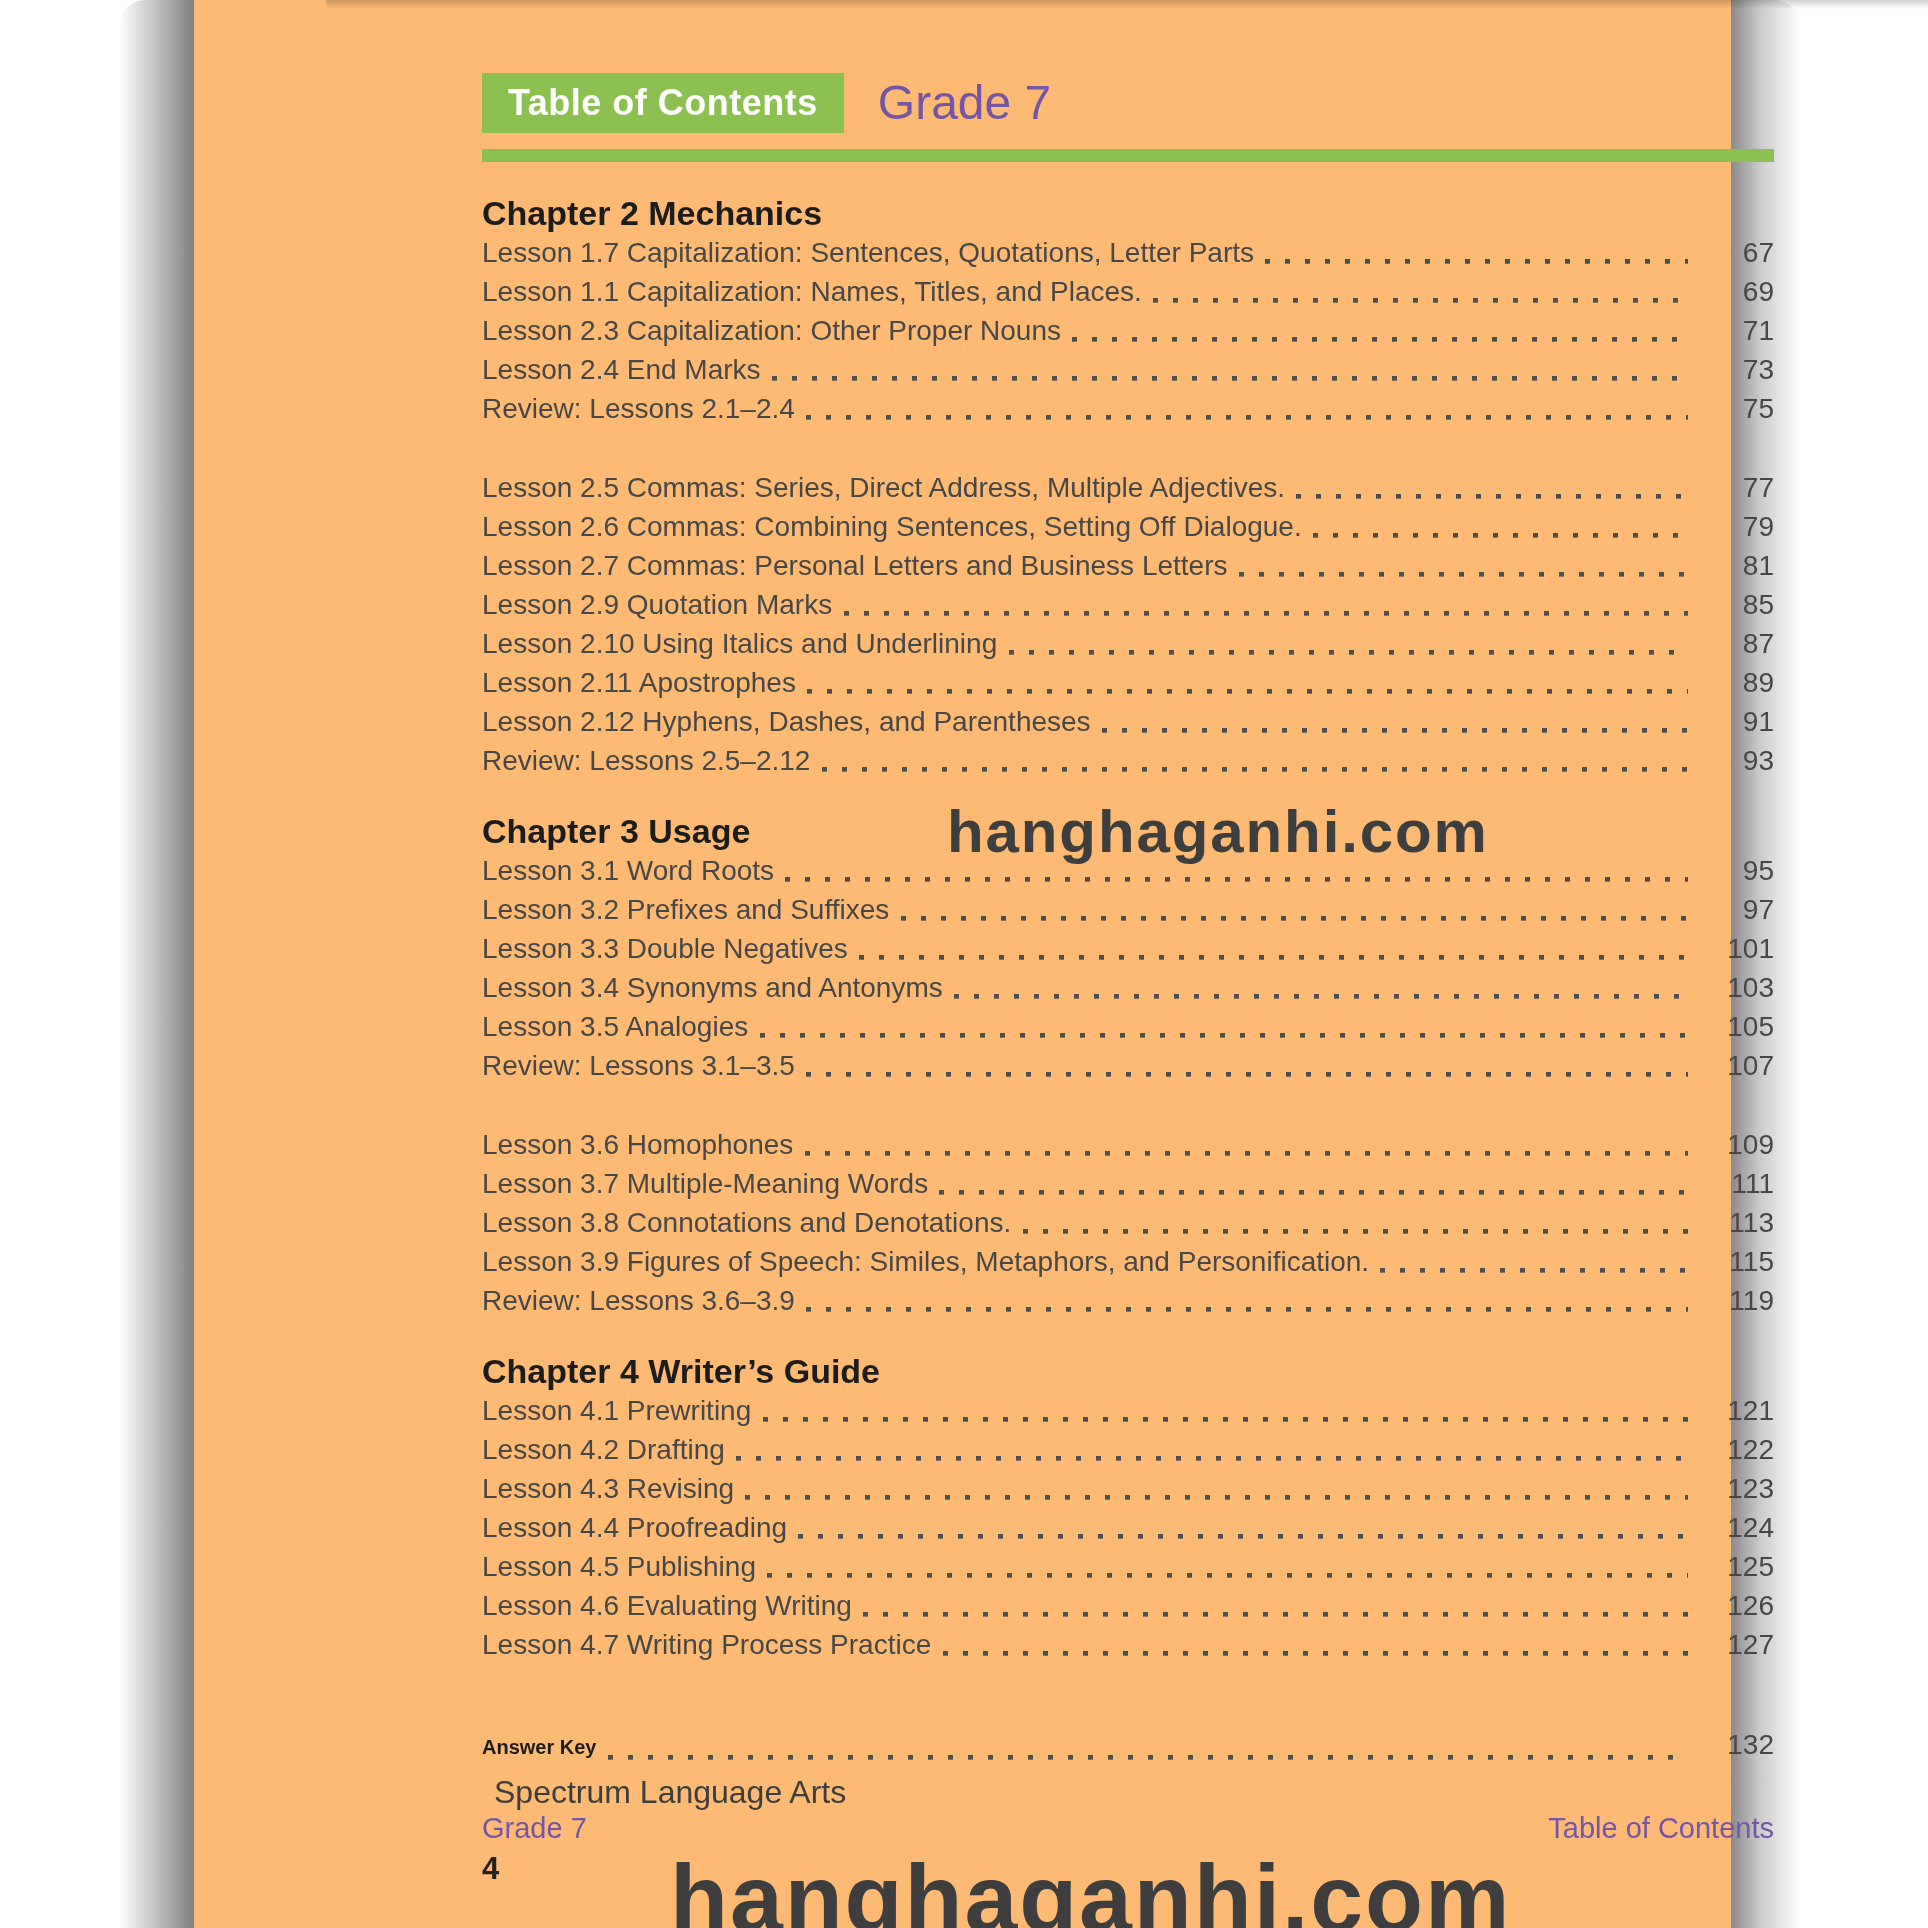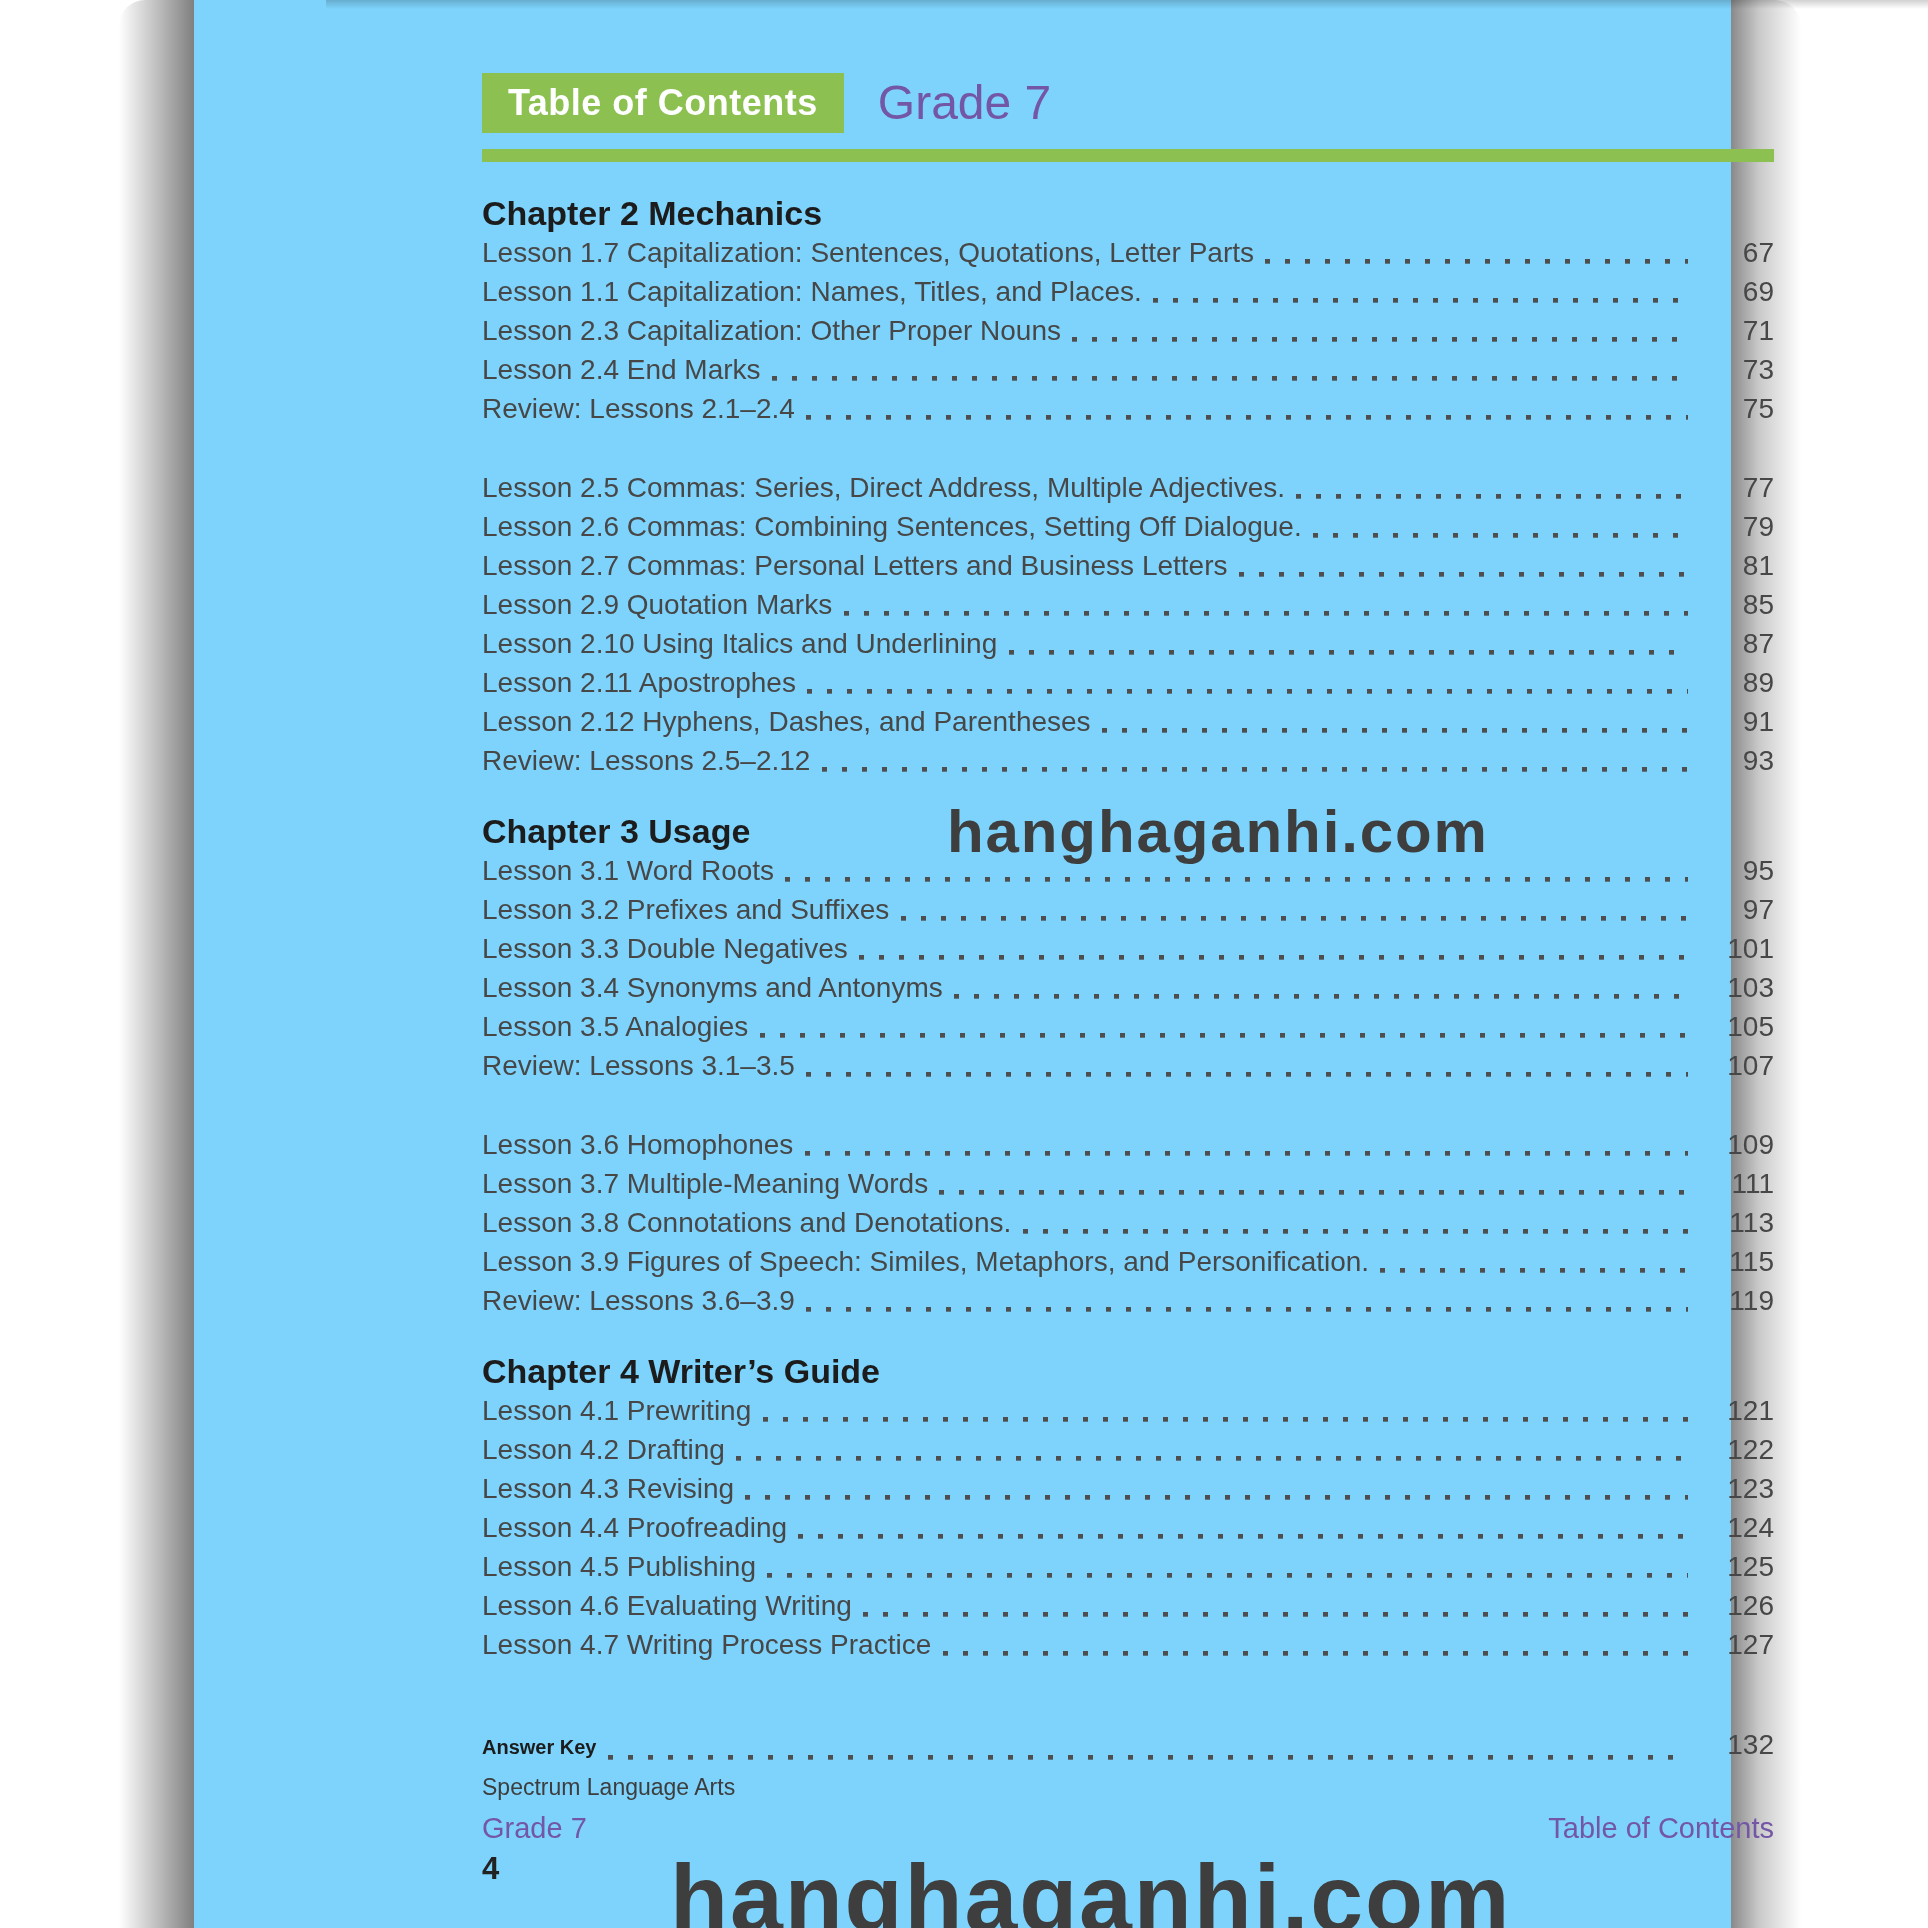--- a/index.html
+++ b/index.html
@@ -13,21 +13,21 @@
   *{margin:0;padding:0;box-sizing:border-box;}
   html,body{width:1928px;height:1928px;overflow:hidden;}
   body{
     position:relative;
     background:#ffffff;
     font-family:"Liberation Sans","DejaVu Sans",sans-serif;
   }
   
   .page{
     position:absolute;left:194px;top:0;width:1537px;height:1928px;
-    background:#7dd3fc;
+    background:#fdba74;
   }
   .edge-shadow-left{
     position:absolute;left:119px;top:0;width:77px;height:1928px;
     background:linear-gradient(to right, rgba(255,255,255,0) 0%, rgba(125,125,125,.55) 55%, #7c7c7c 100%);
     border-top-left-radius:26px;
   }
   .edge-shadow-right{
     position:absolute;left:1731px;top:0;width:70px;height:1928px;
     background:linear-gradient(to right, #898989 0%, rgba(136,136,136,.45) 40%, rgba(255,255,255,0) 100%);
     border-top-right-radius:26px;
@@ -66,22 +66,22 @@
     align-self:flex-end;margin:0 7.5px 7.5px 11.3px;
     background-image:repeating-linear-gradient(to right, var(--dots) 0 4.7px, transparent 4.7px 20px);
     background-repeat:no-repeat;background-size:100% 4.7px;background-position:left bottom;
   }
   .toc-page{width:79px;text-align:right;white-space:nowrap;}
   .toc-gap{height:40px;}
   .answer-key-row{margin-top:24.5px;}
   .answer-key-row .toc-title{font-weight:bold;color:var(--heading);font-size:20px;margin-top:40px;}
 
   .footer-series{
-    position:absolute;left:288px;top:1774px;
-    font-size:23px;color:#3d3d3d;
+    position:absolute;left:300px;top:1774px;
+    font-size:32px;color:#3d3d3d;
   }
   .footer-grade{
     position:absolute;left:288px;top:1812px;
     font-size:29px;color:var(--purple);
   }
   .footer-section{
     position:absolute;left:1232px;top:1812px;width:348px;text-align:right;
     font-size:29px;color:var(--purple);
   }
   .footer-pagenum{

